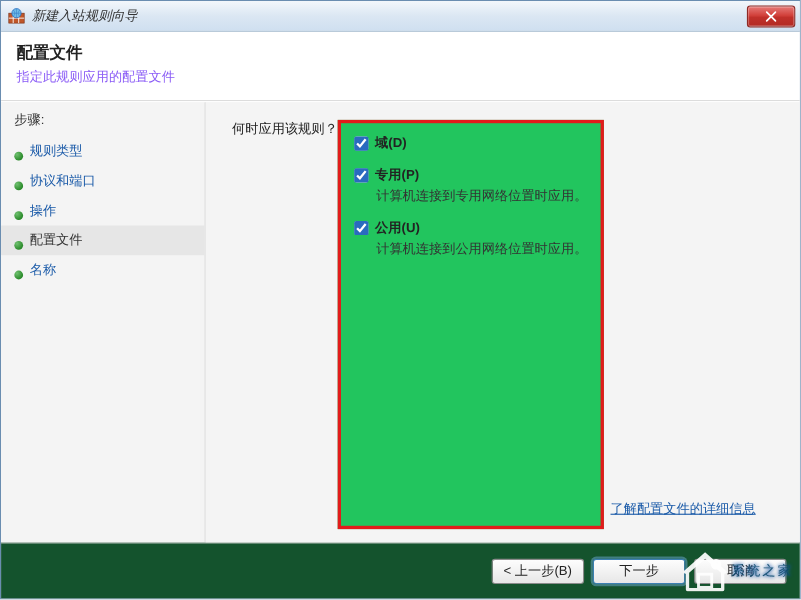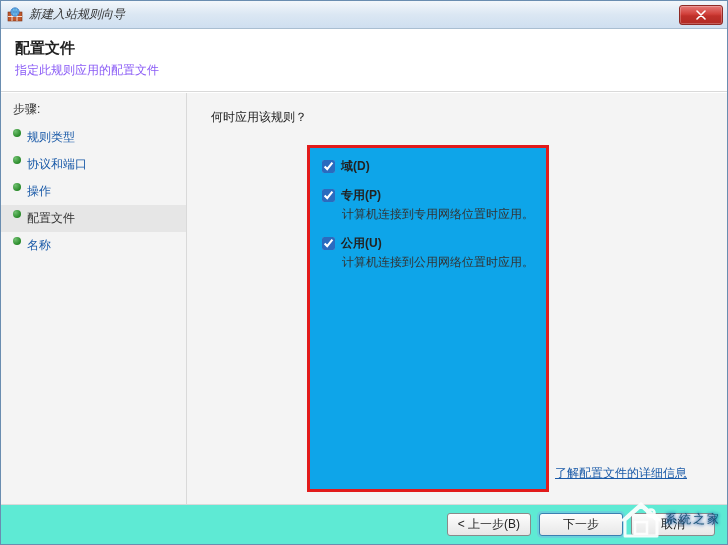--- a/index.html
+++ b/index.html
@@ -66,21 +66,21 @@
       padding: 8px 0 0 0;
     }
     .sidebar-header {
       font-size: 12px;
       color: #333;
       padding: 0 12px 6px 12px;
     }
     .sidebar-header-colon::after { content: ":"; }
     .step-item {
       display: flex;
-      align-items: flex-start;
+      align-items: flex-end;
       gap: 6px;
       padding: 5px 12px;
       cursor: pointer;
     }
     .step-item.active { background: #e6e6e6; }
     .step-bullet {
       width: 8px; height: 8px; border-radius: 50%;
       background: radial-gradient(circle at 30% 30%, #6fc06f 0%, #2a8a2a 70%);
       flex-shrink: 0;
     }
@@ -91,34 +91,33 @@
       background: #f4f4f4;
       padding: 16px 18px 12px 18px;
       position: relative;
       display: flex;
       flex-direction: row;
     }
     .main-question { font-size: 12px; color: #222; margin-bottom: 16px; padding-left: 6px;}
     .highlight-box {
       border: 3px solid #e21b1b;
       padding: 10px 12px 12px 12px;
-      background: #0ea5e9;
-      margin-top: 36px;
+      background: #22c55e;
     }
     .opt { margin-bottom: 12px; }
     .opt:last-child { margin-bottom: 2px; }
     .opt-row { display: flex; align-items: center; gap: 6px; }
     .opt-checkbox { width: 13px; height: 13px; cursor: pointer; accent-color: #2a6bbf;}
     .opt-label { font-weight: bold; font-size: 12px; color: #222; }
     .opt-desc { font-size: 12px; color: #333; padding-left: 20px; margin-top: 2px; }
     .link-block { margin-top: auto; padding: 14px 0 10px 6px; }
     .link-block a { color: #1a5aa8; text-decoration: underline; font-size: 12px; cursor: pointer;}
     .footer {
-      height: 40px;
-      background: #5eead4;
+      height: 51px;
+      background: #14532d;
       border-top: 1px solid #d9d9d9;
       display: flex;
       justify-content: flex-end;
       align-items: center;
       padding-right: 12px;
       gap: 8px;
     }
     .btn {
       min-width: 84px;
       height: 23px;

